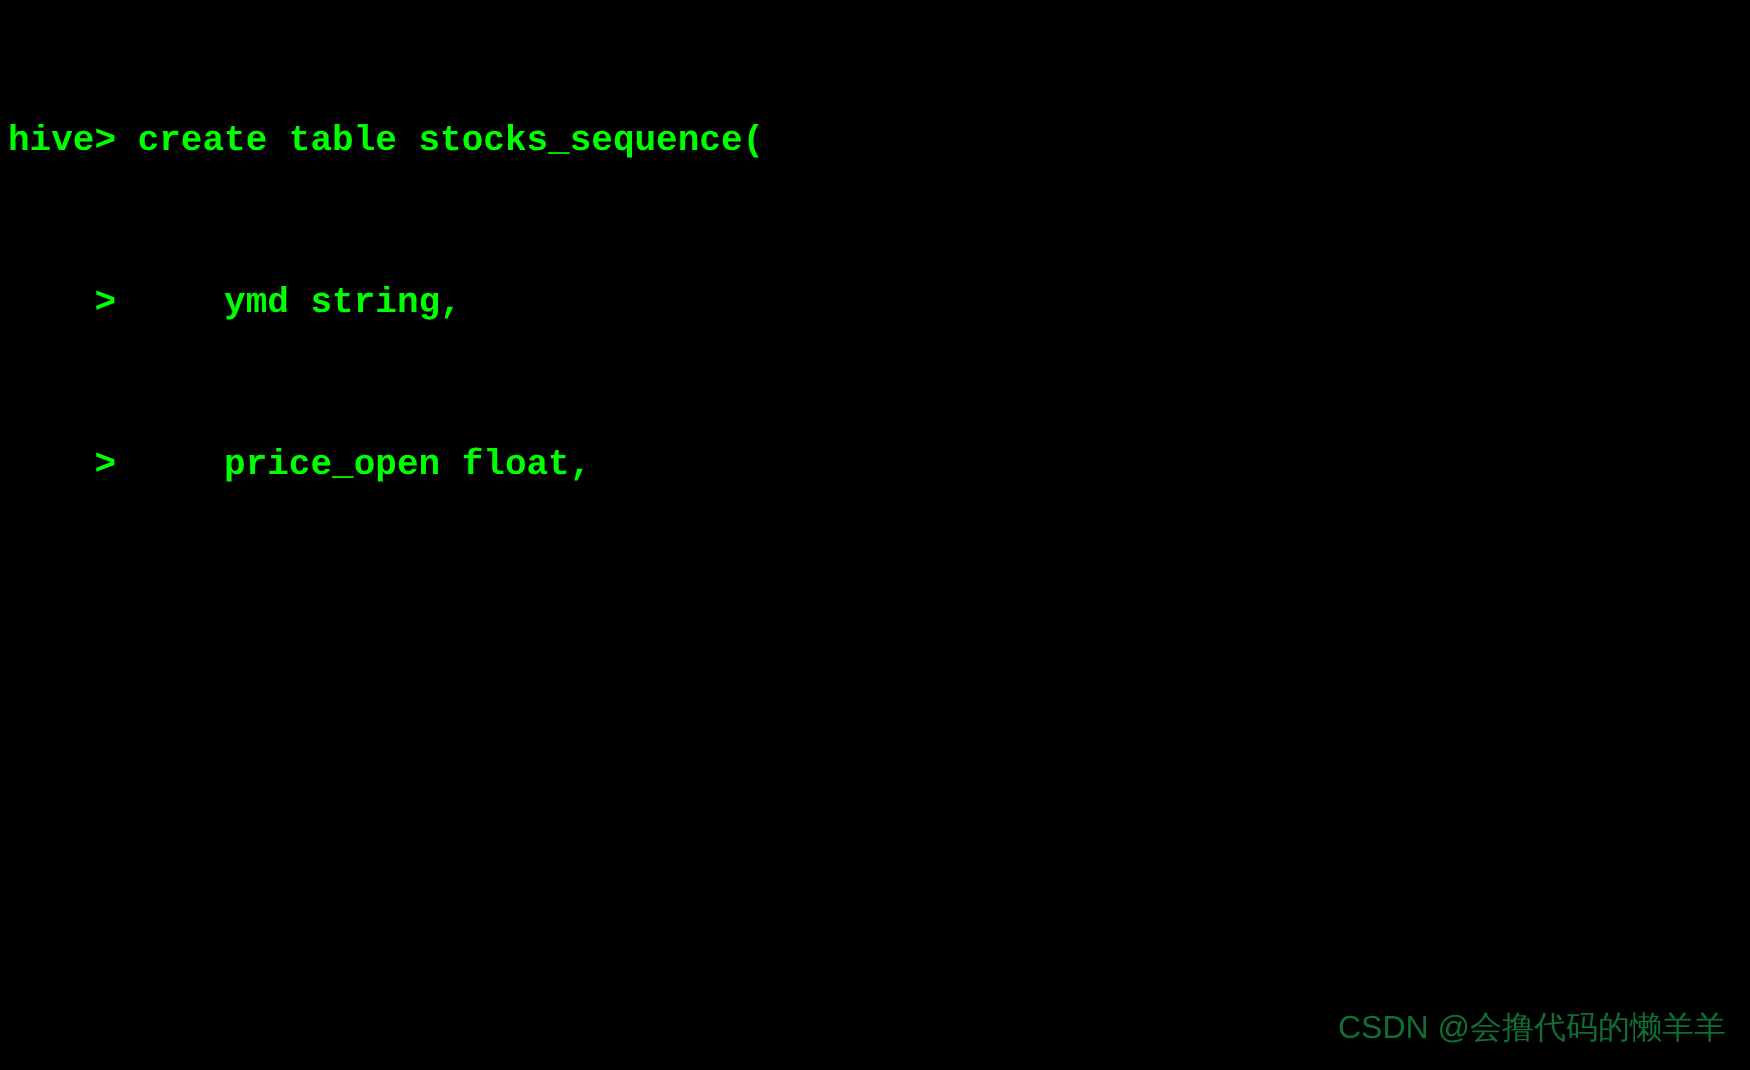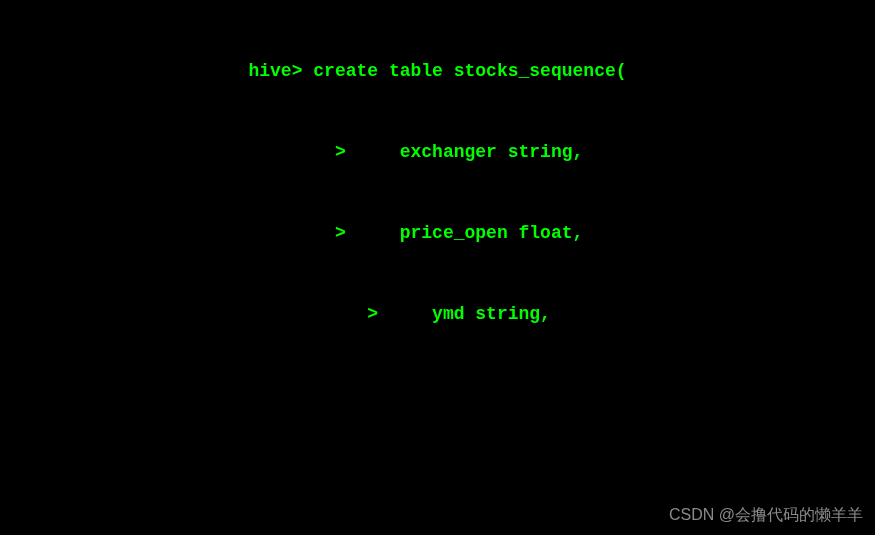--- a/index.html
+++ b/index.html
@@ -19,41 +19,39 @@
       height: 535px;
       overflow: hidden;
       position: relative;
     }
     .terminal {
       white-space: pre-wrap;
       word-break: break-all;
     }
     .line {
       display: block;
-      text-align: center;
     }
     .watermark {
       position: absolute;
       bottom: 8px;
       right: 12px;
-      color: #a3a3a3;
+      color: #15803d;
       font-family: Arial, sans-serif;
       font-size: 16px;
       font-weight: normal;
       opacity: 0.85;
     }
   </style>
 </head>
 <body>
 
 <div class="terminal">
   <span class="line">hive&gt; create table stocks_sequence(</span>
-  <span class="line">    &gt;     exchanger string,</span>
+  <span class="line">    &gt;     ymd string,</span>
   <span class="line">    &gt;     price_open float,</span>
-  <span class="line">    &gt;     ymd string,</span>
   
   
   
   
   
   
   
   
   
   

